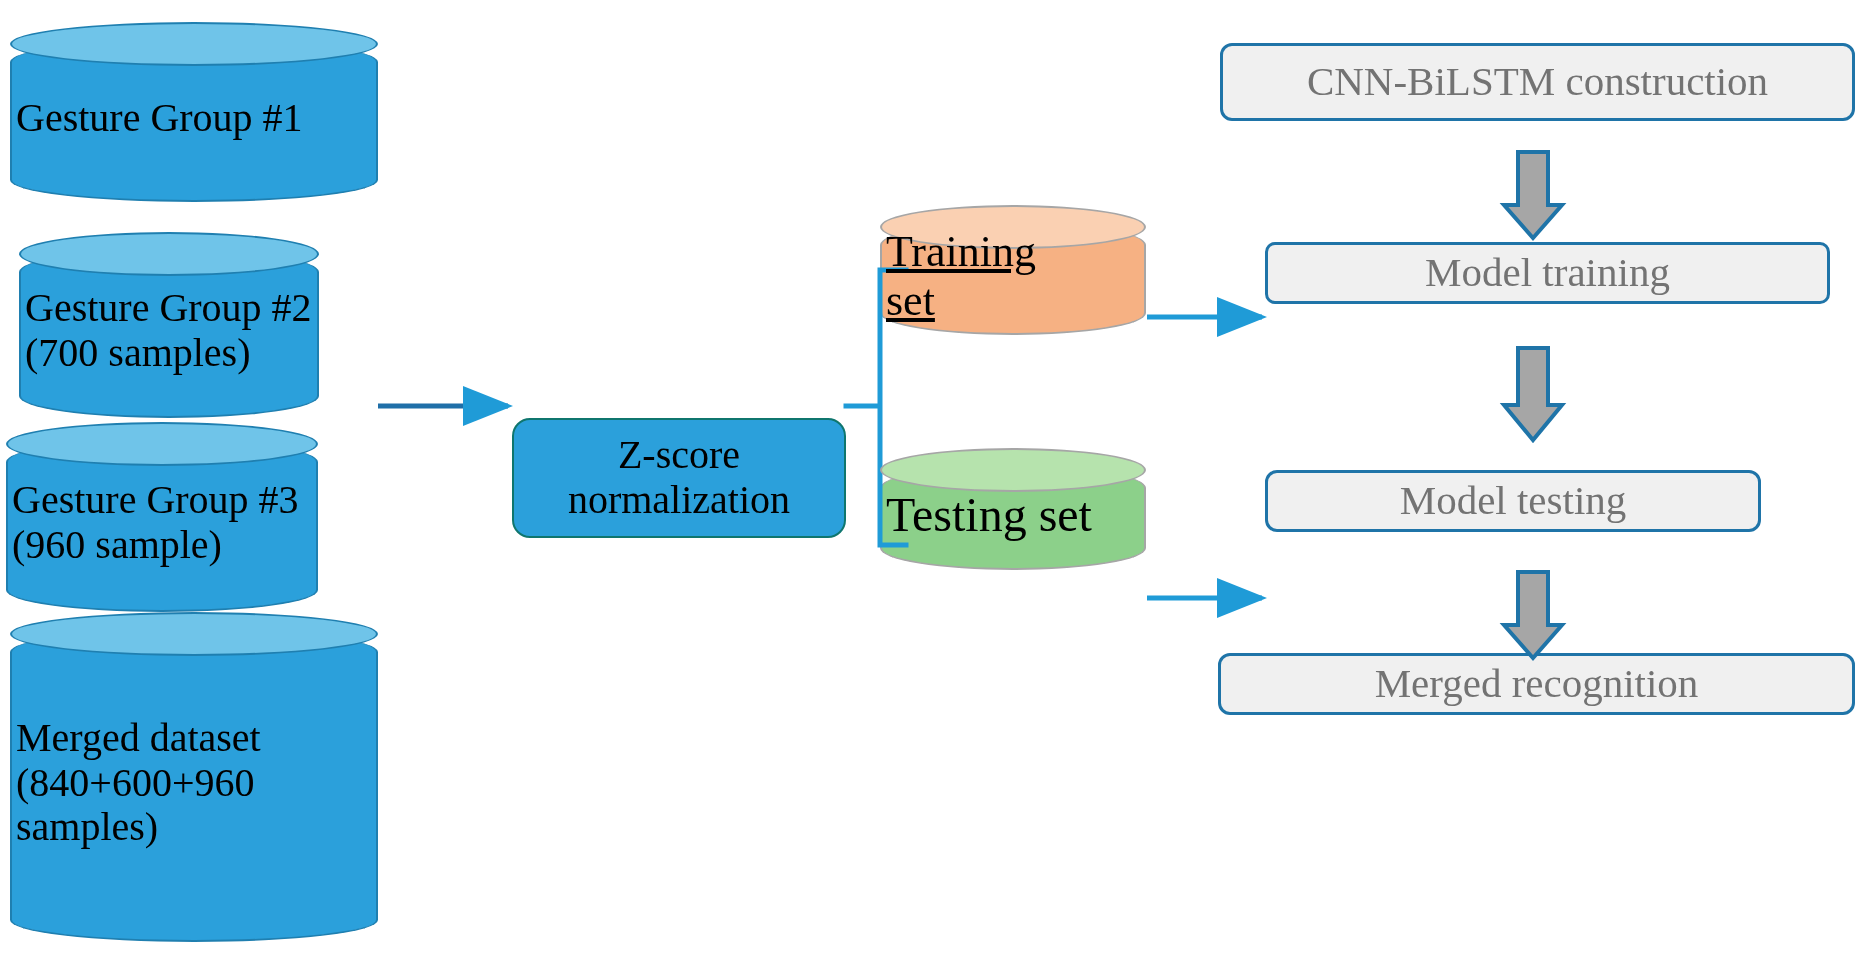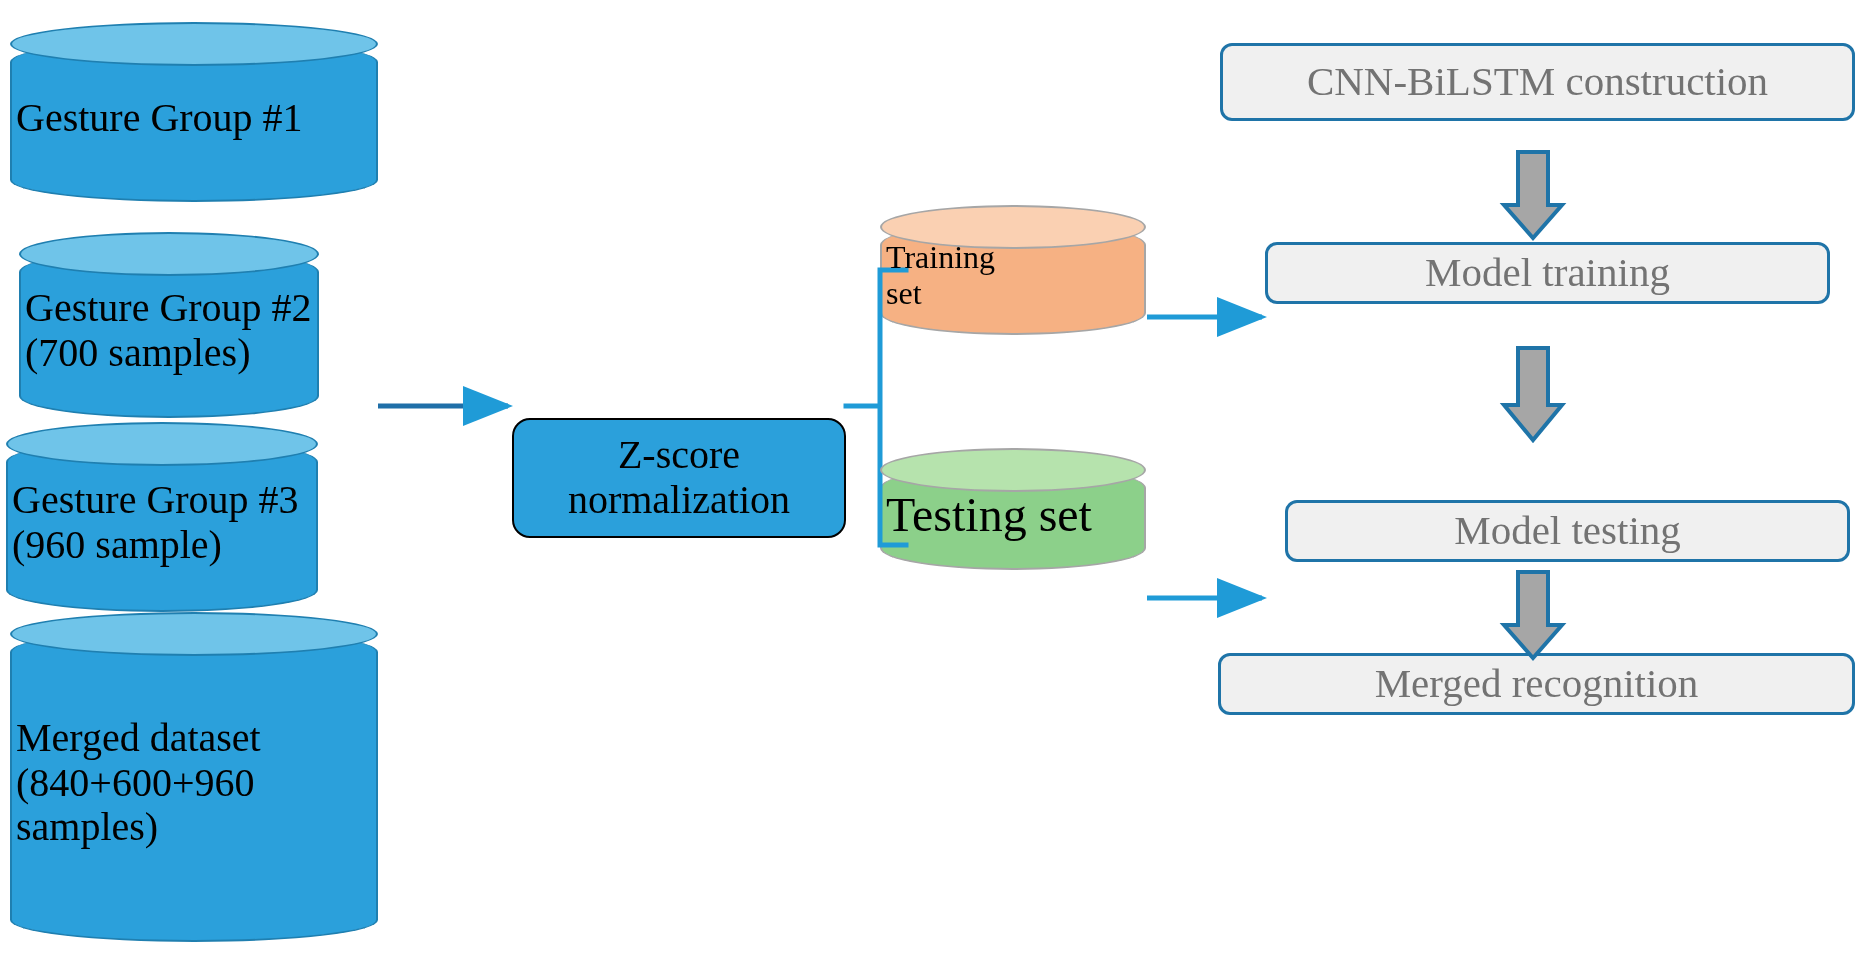--- a/index.html
+++ b/index.html
@@ -63,33 +63,33 @@
   }
 
   
   .cyl.blue .body { background: #2BA0DB; border-color: #1F7FB0; }
   .cyl.blue .top  { background: #6FC4E9; border-color: #1F7FB0; }
   .cyl.blue .label { font-size: 40px; }
 
   
   .cyl.orange .body { background: #F6B183; border-color: #A6A6A6; }
   .cyl.orange .top  { background: #FAD0B2; border-color: #A6A6A6; }
-  .cyl.orange .label { font-size: 32px; }
+  .cyl.orange .label { font-size: 44px; text-decoration: underline; }
 
   
   .cyl.green .body { background: #8CD08A; border-color: #A6A6A6; }
   .cyl.green .top  { background: #B6E3AD; border-color: #A6A6A6; }
   .cyl.green .label { font-size: 48px; }
 
   
   .zbox {
     position: absolute;
     box-sizing: border-box;
     background: #2BA0DB;
-    border: 2px solid #000000;
+    border: 2px solid #0f766e;
     border-radius: 18px;
     display: flex;
     align-items: center;
     justify-content: center;
     text-align: center;
     color: #000000;
     font-size: 40px;
     line-height: 1.12;
     white-space: pre-line;
   }
@@ -196,25 +196,25 @@
     <div class="top"></div>
     <div class="label">
       <span>Testing set</span>
     </div>
   </div>
 
   <div class="gbox" style="left:1220px; top:43px; width:635px; height:78px;">
     <span>CNN-BiLSTM construction</span>
   </div>
 
-  <div class="gbox" style="left:1265px; top:242px; width:565px; height:62px;">
+  <div class="gbox" style="left:1265px; top:242px; width:565px; height:62px;border-radius:10px;">
     <span>Model training</span>
   </div>
 
-  <div class="gbox" style="left:1265px; top:500px; width:565px; height:62px;margin-left:20px;">
+  <div class="gbox" style="left:1265px; top:470px; width:496px; height:62px;">
     <span>Model testing</span>
   </div>
 
   <div class="gbox" style="left:1218px; top:653px; width:637px; height:62px;">
     <span>Merged recognition</span>
   </div>
 
   <svg class="svg-layer" viewBox="0 0 1859 953" width="1859" height="953" aria-hidden="true">
 
     <g>

